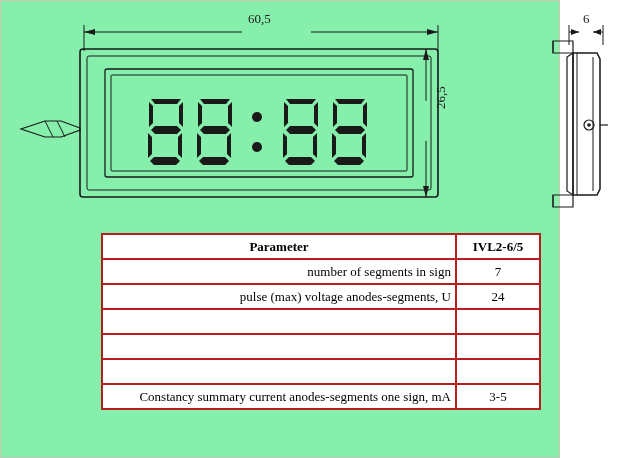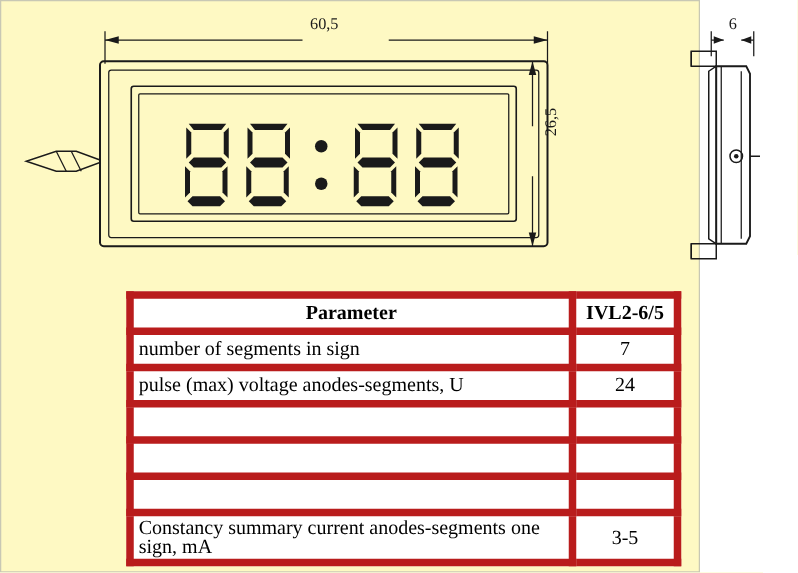--- a/index.html
+++ b/index.html
@@ -14,21 +14,21 @@
     position: relative;
     overflow: hidden;
   }
   .page {
     position: absolute;
     left: 0; top: 0;
     width: 560px;
     height: 458px;
     border: 1px solid #c8c8b4;
     box-sizing: border-box;
-    background: #fef9c3;
+    background: #86efac;
   }
   .drawing {
     position: absolute;
     left: 0; top: 0;
     width: 638px;
     height: 228px;
   }
   .dim-label {
     position: absolute;
     font-family: "Liberation Serif", serif;
@@ -49,34 +49,34 @@
     top: 232px;
     width: 438px;
   }
   table.spec {
     border-collapse: collapse;
     width: 438px;
     table-layout: fixed;
     background: #ffffff;
   }
   table.spec td, table.spec th {
-    border: 6px solid #b91c1c;
+    border: 2px solid #b91c1c;
     font-family: "Liberation Serif", serif;
-    font-size: 16px;
+    font-size: 13px;
     color: #000000;
     padding: 2px 4px;
     height: 19px;
     line-height: 15px;
     vertical-align: middle;
   }
   table.spec th {
     text-align: center;
     font-weight: bold;
   }
-  td.param { text-align: left; }
+  td.param { text-align: right; }
   td.value, th.value { text-align: center; width: 84px; }
   .col-param { width: 354px; }
   .empty-row td { height: 19px; }
 </style>
 </head>
 <body>
 
 <div class="page">
 
   <div class="drawing">

